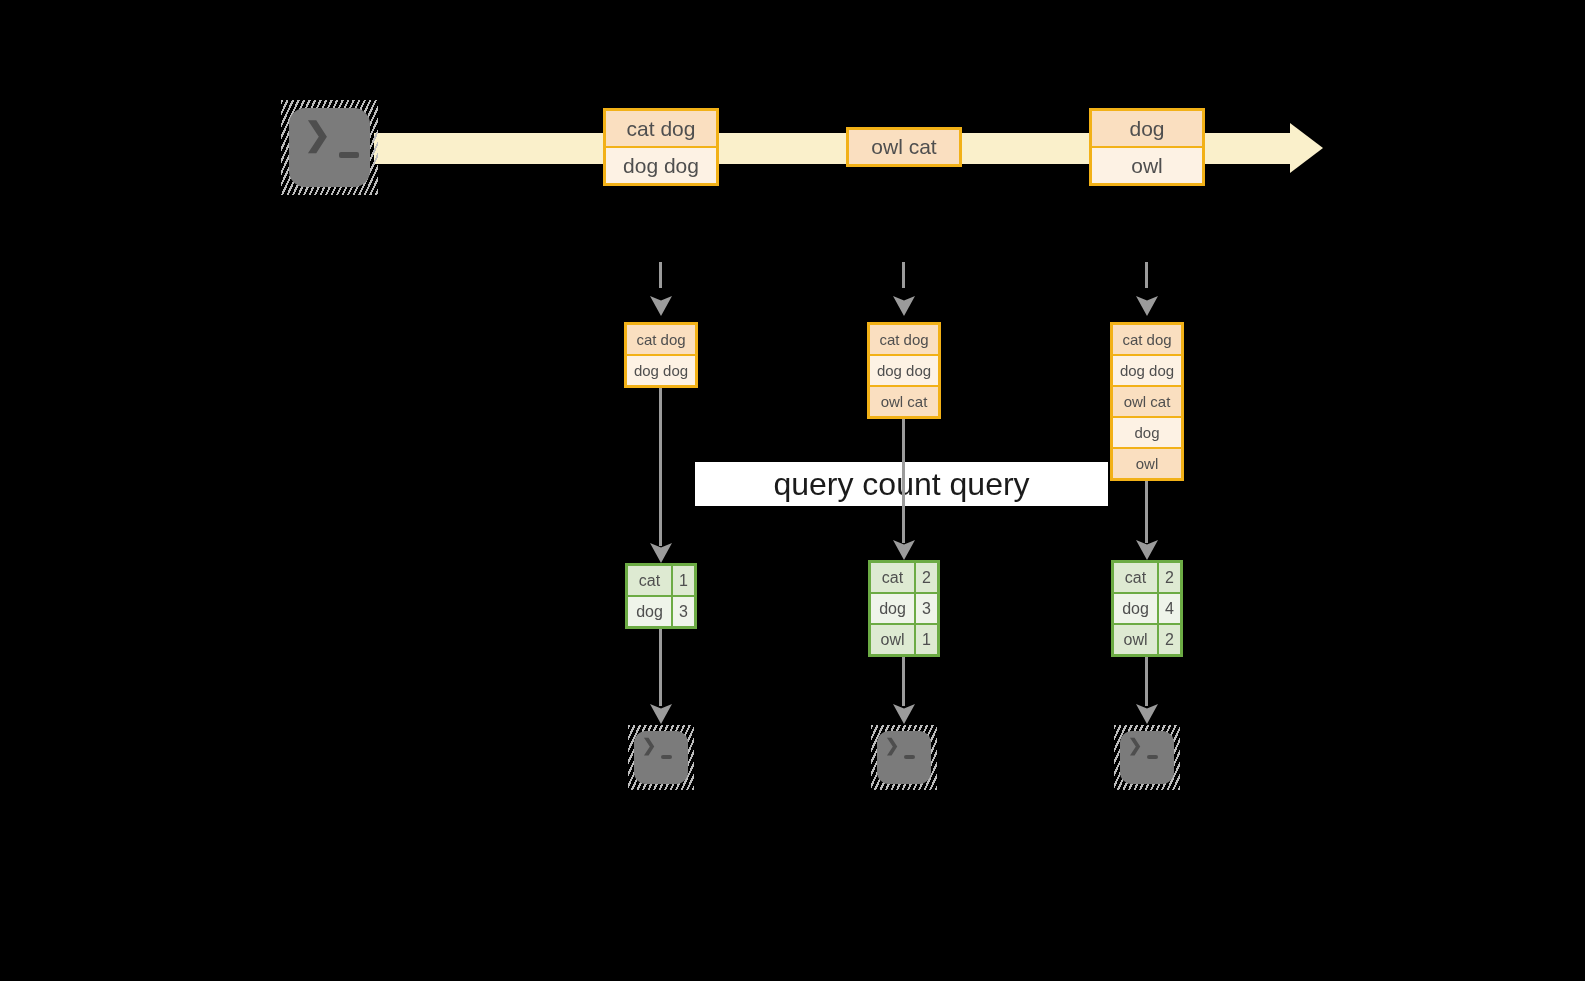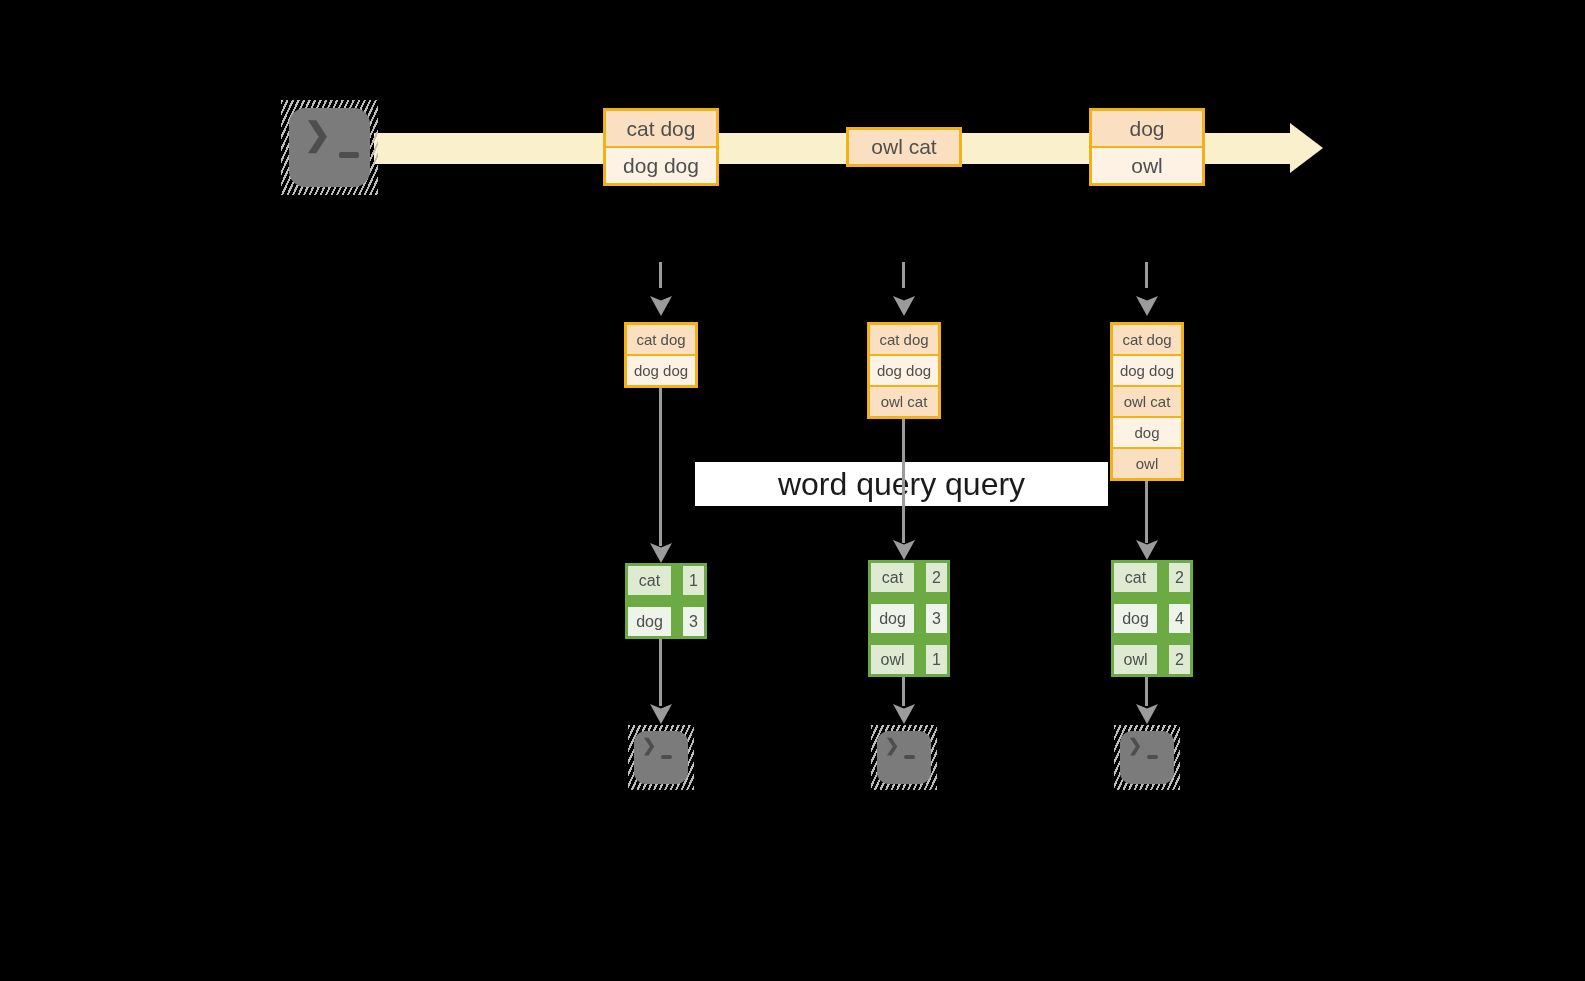--- a/index.html
+++ b/index.html
@@ -43,21 +43,21 @@
     border:3px solid var(--gold);background:var(--gold);z-index:4;box-sizing:border-box;}
   .ocell{display:flex;align-items:center;justify-content:center;color:var(--ink);}
   .obox.ev{width:116px;}
   .obox.ev .ocell{height:35px;font-size:21px;}
   .obox.ev2 .ocell{height:34px;}
   .obox.st{width:74px;}
   .obox.st .ocell{height:29px;font-size:15px;}
   .ocell.d{background:var(--peach-d);}
   .ocell.l{background:var(--peach-l);}
   
-  .gtable{position:absolute;display:grid;grid-template-columns:43px 21px;gap:12px;
+  .gtable{position:absolute;display:grid;grid-template-columns:43px 21px;gap:2px;
     border:3px solid var(--green);background:var(--green);z-index:4;}
   .gcell{height:29px;display:flex;align-items:center;justify-content:center;font-size:16px;color:var(--ink);}
   .gcell.d{background:var(--green-d);}
   .gcell.l{background:var(--green-l);}
   
   .vline{position:absolute;width:3px;background:var(--gray);z-index:3;}
   .dash{position:absolute;width:3px;height:26px;background:var(--gray);z-index:3;}
   .stealth{position:absolute;width:22px;height:20px;background:var(--gray);z-index:3;
     clip-path:polygon(0 0,50% 22%,100% 0,50% 100%);}
   
@@ -109,21 +109,21 @@
   </div>
   <div class="obox st" style="left:1110px;top:322px">
     <div class="ocell d">cat dog</div>
     <div class="ocell l">dog dog</div>
     <div class="ocell d">owl cat</div>
     <div class="ocell l">dog</div>
     <div class="ocell d">owl</div>
   </div>
 
   <div class="banner">
-    <span>word query query</span>
+    <span>query count query</span>
   </div>
 
   <div class="vline" style="left:659px;top:388px;height:158px"></div>
   <div class="stealth" style="left:650px;top:543px"></div>
   <div class="vline" style="left:902px;top:419px;height:124px"></div>
   <div class="stealth" style="left:893px;top:540px"></div>
   <div class="vline" style="left:1145px;top:481px;height:62px"></div>
   <div class="stealth" style="left:1136px;top:540px"></div>
 
   <div class="gtable" style="left:625px;top:563px">

